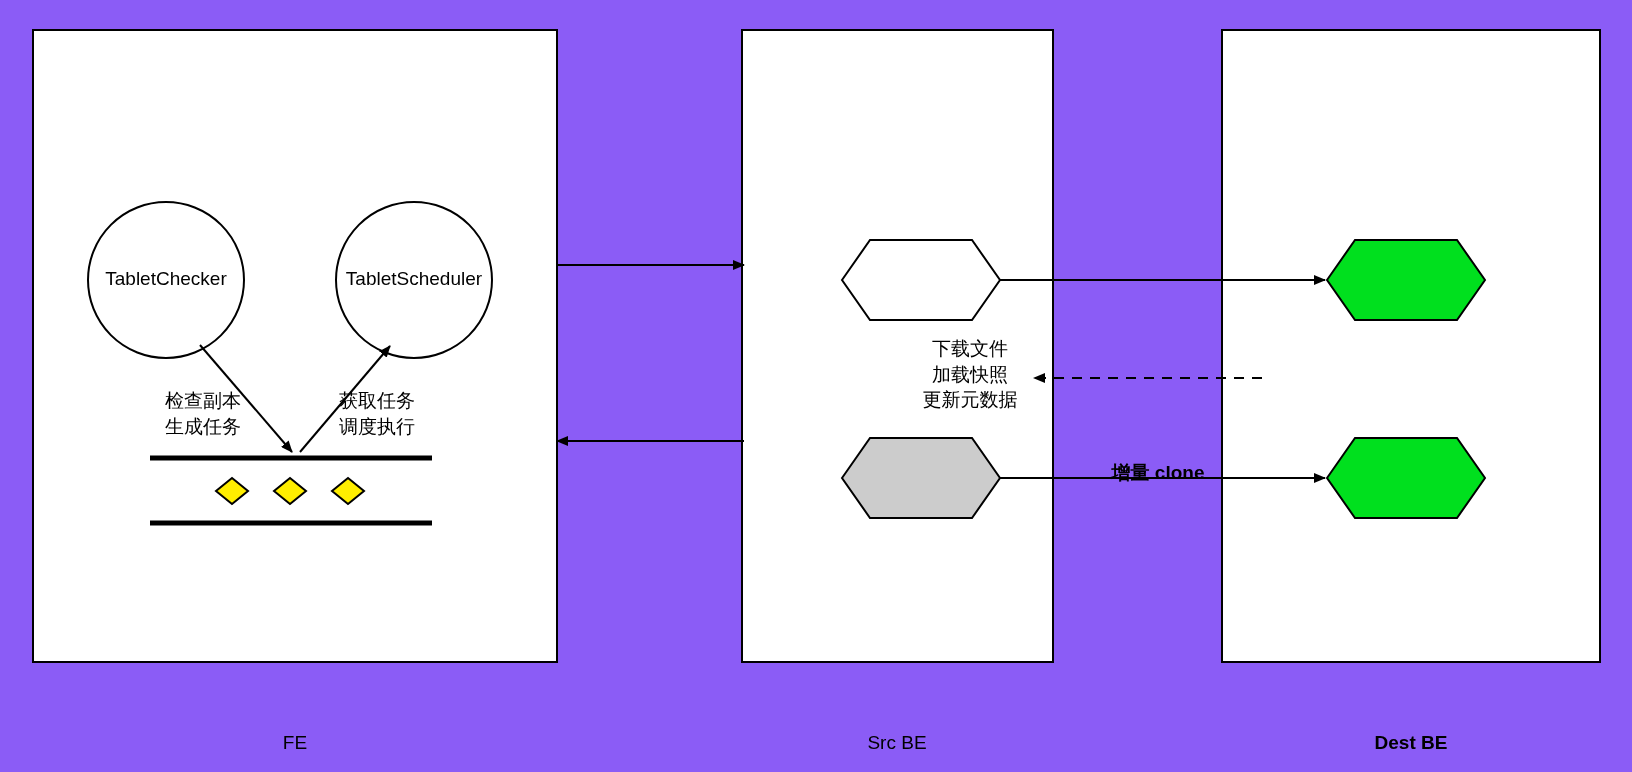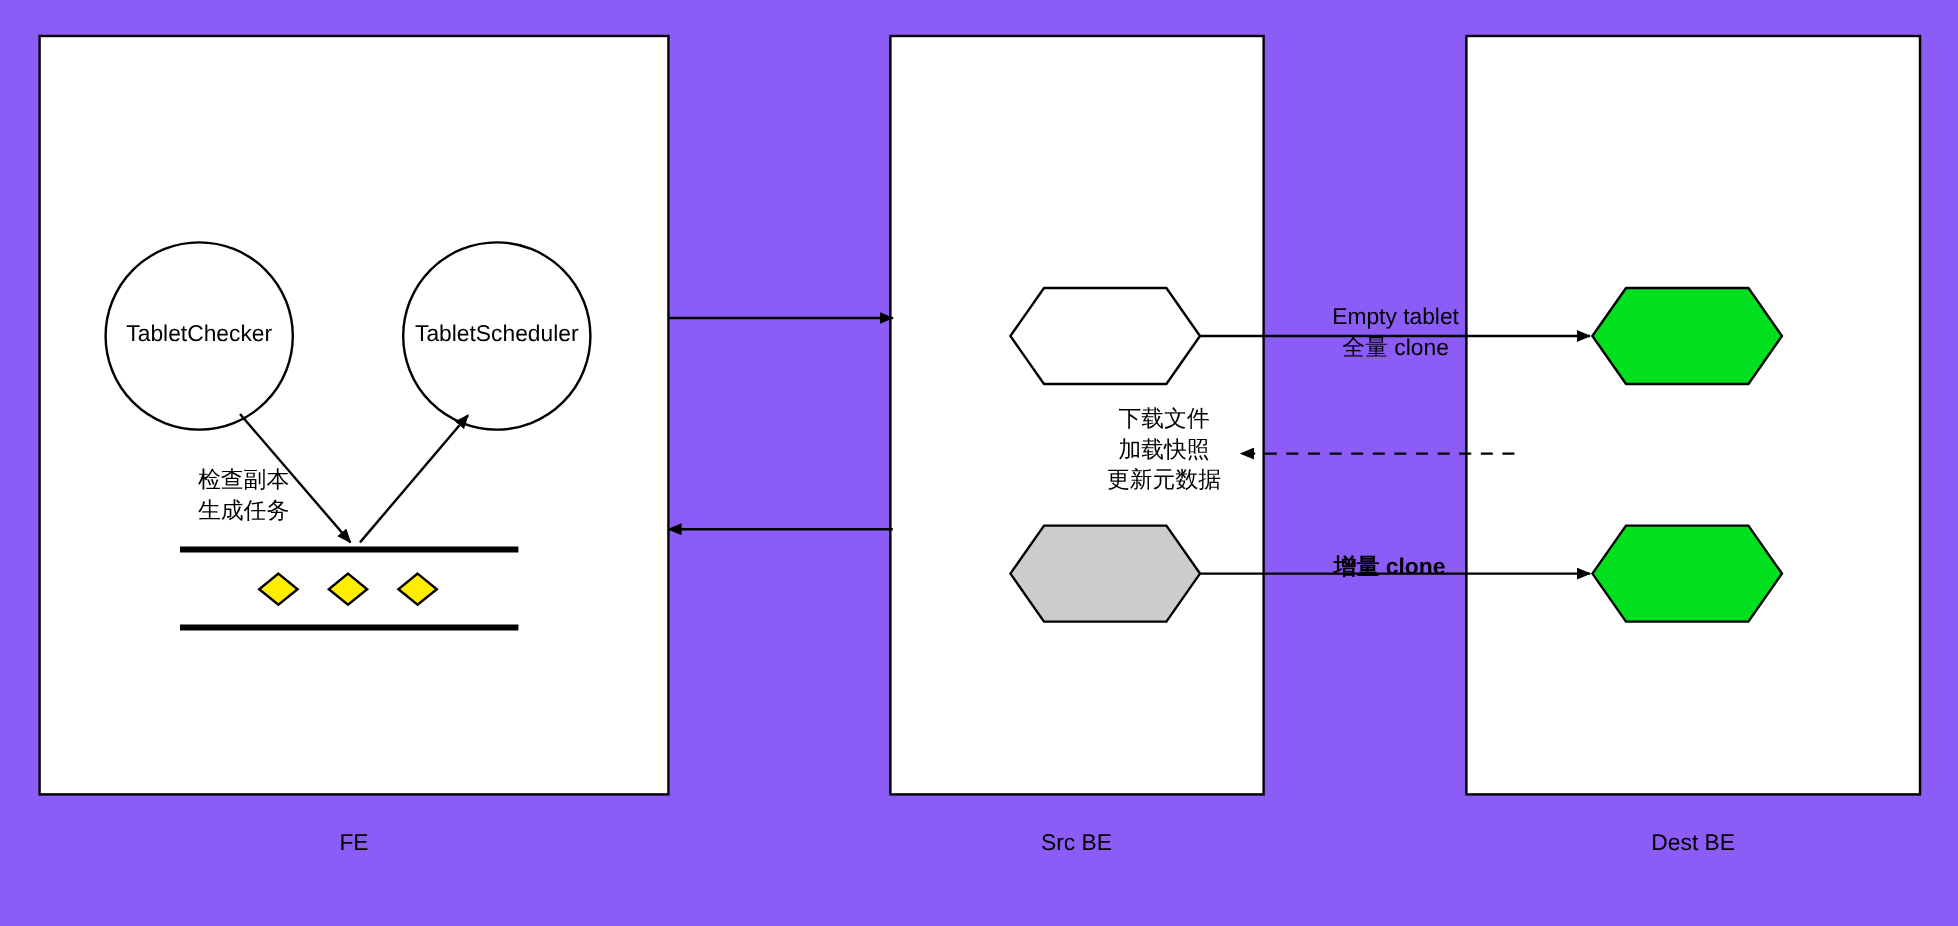--- a/index.html
+++ b/index.html
@@ -23,20 +23,21 @@
     top: 0;
     width: 1632px;
     height: 772px;
   }
   .lane-label {
     position: absolute;
     font-size: 19px;
     color: #000000;
     text-align: center;
     white-space: nowrap;
+    margin-top: 40px;
   }
   .node-label {
     position: absolute;
     font-size: 19px;
     color: #000000;
     text-align: center;
     white-space: nowrap;
   }
   .edge-label {
     position: absolute;
@@ -95,24 +96,24 @@
     <line x1="1000" y1="478" x2="1325" y2="478" stroke="#000000" stroke-width="2" marker-end="url(#arrow)"></line>
 
     <line x1="1262" y1="378" x2="1034" y2="378" stroke="#000000" stroke-width="2" stroke-dasharray="10,8" marker-end="url(#arrow-dash)"></line>
   </svg>
 
   <div class="node-label" style="left:66px; top:268px; width:200px;">TabletChecker</div>
   <div class="node-label" style="left:314px; top:268px; width:200px;">TabletScheduler</div>
 
   <div class="edge-label multiline" style="left:138px; top:388px; width:130px;">检查副本
 生成任务</div>
-  <div class="edge-label multiline" style="left:1063px; top:252px; width:200px;">Empty tablet
-全量 clone</div>
+  <div class="edge-label multiline" style="left:312px; top:388px; width:130px;">获取任务
+调度执行</div>
   <div class="edge-label" style="left:1058px; top:460px; width:200px;font-weight:bold;">增量 clone</div>
   <div class="edge-label multiline" style="left:880px; top:338px; width:180px;font-family:Liberation Mono, monospace;">下载文件
 加载快照
 更新元数据</div>
 
   <div class="lane-label" style="left:195px; top:692px; width:200px;">FE</div>
   <div class="lane-label" style="left:797px; top:692px; width:200px;">Src BE</div>
-  <div class="lane-label" style="left:1311px; top:692px; width:200px;">Dest BE</div>
+  <div class="lane-label" style="left:1311px; top:692px; width:200px;font-weight:bold;">Dest BE</div>
 
 </div>
 
 </body></html>

